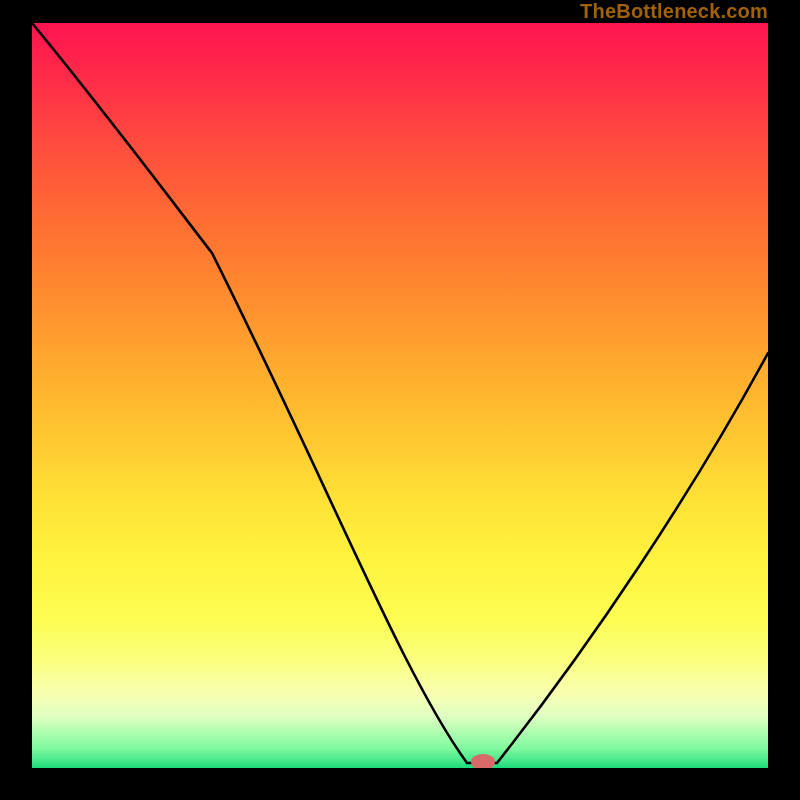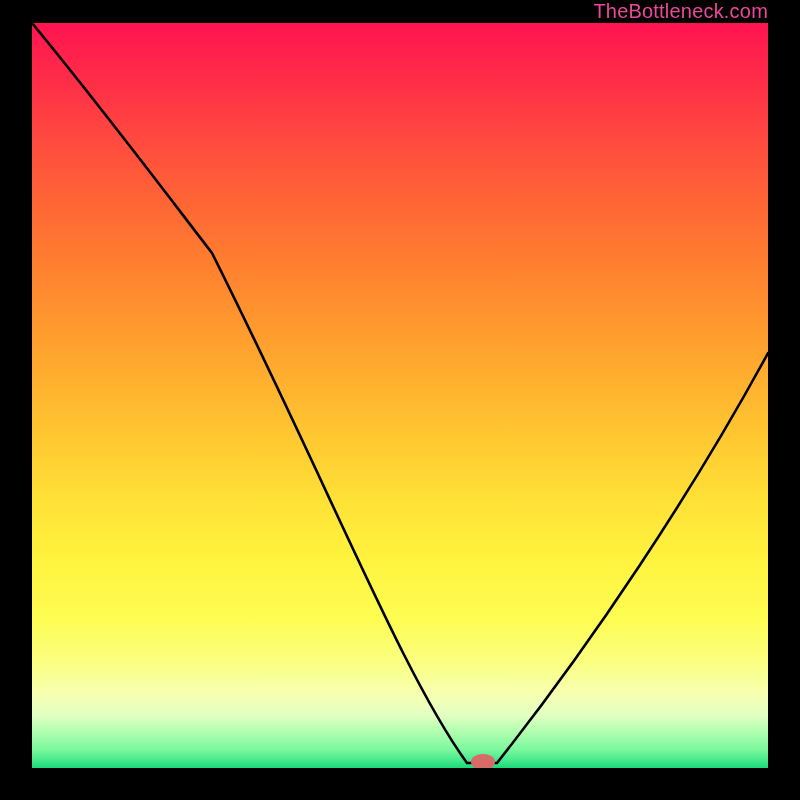--- a/index.html
+++ b/index.html
@@ -52,22 +52,22 @@
     pointer-events: none;
   }
   .watermark {
     position: absolute;
     top: 0;
     right: 32px;
     height: 23px;
     line-height: 23px;
     font-family: Arial, Helvetica, sans-serif;
     font-size: 20px;
-    font-weight: normal;
-    color: #ec4899;
+    font-weight: bold;
+    color: #a16207;
     letter-spacing: 0.2px;
   }
 </style>
 </head>
 <body>
 
 <div class="frame">
   <div class="watermark">TheBottleneck.com</div>
 
   <div class="plot-area">

